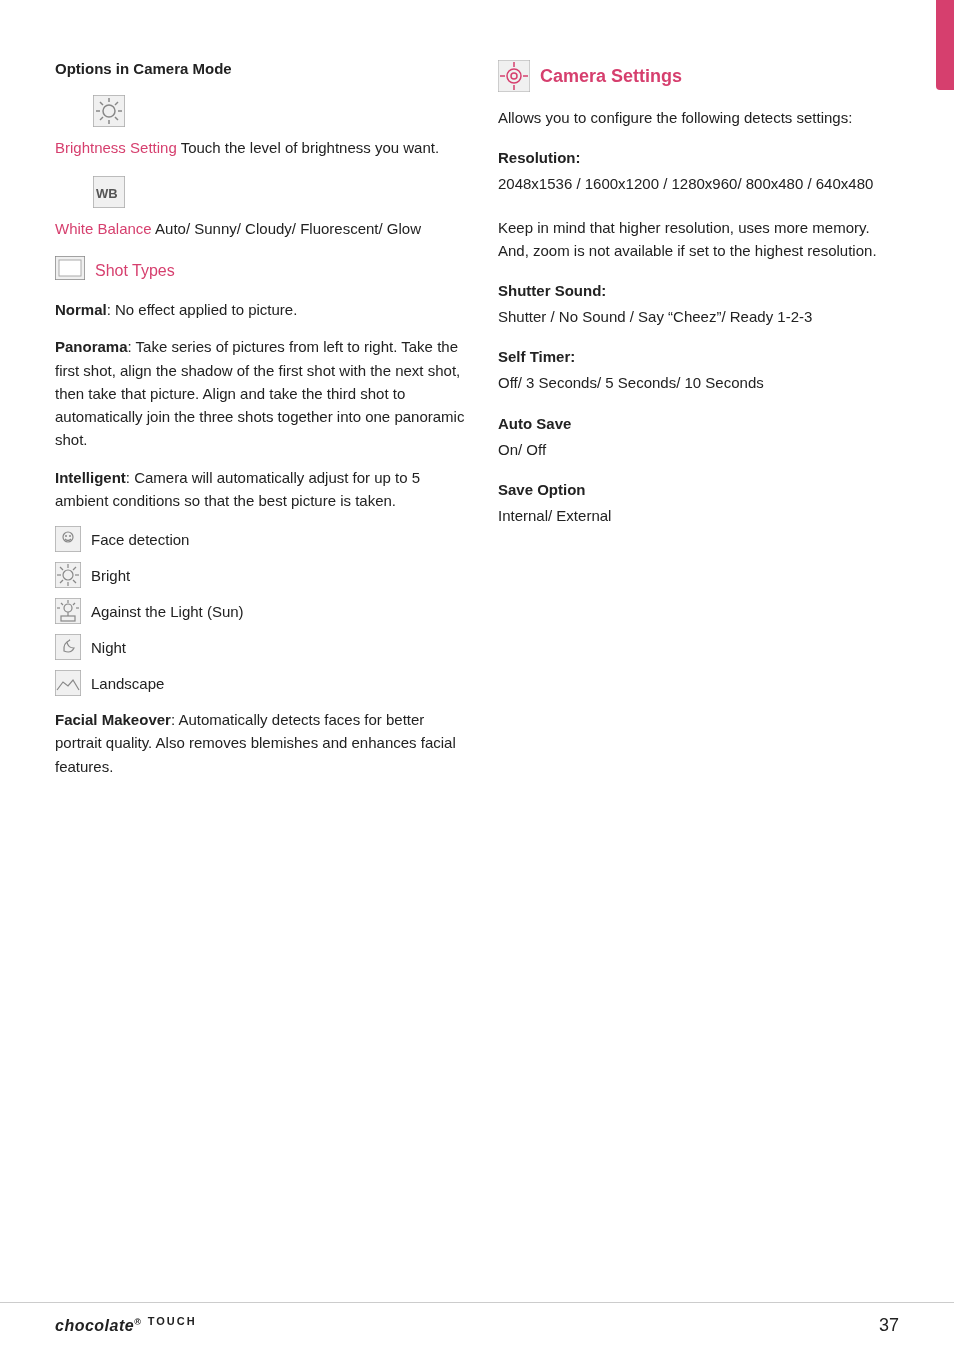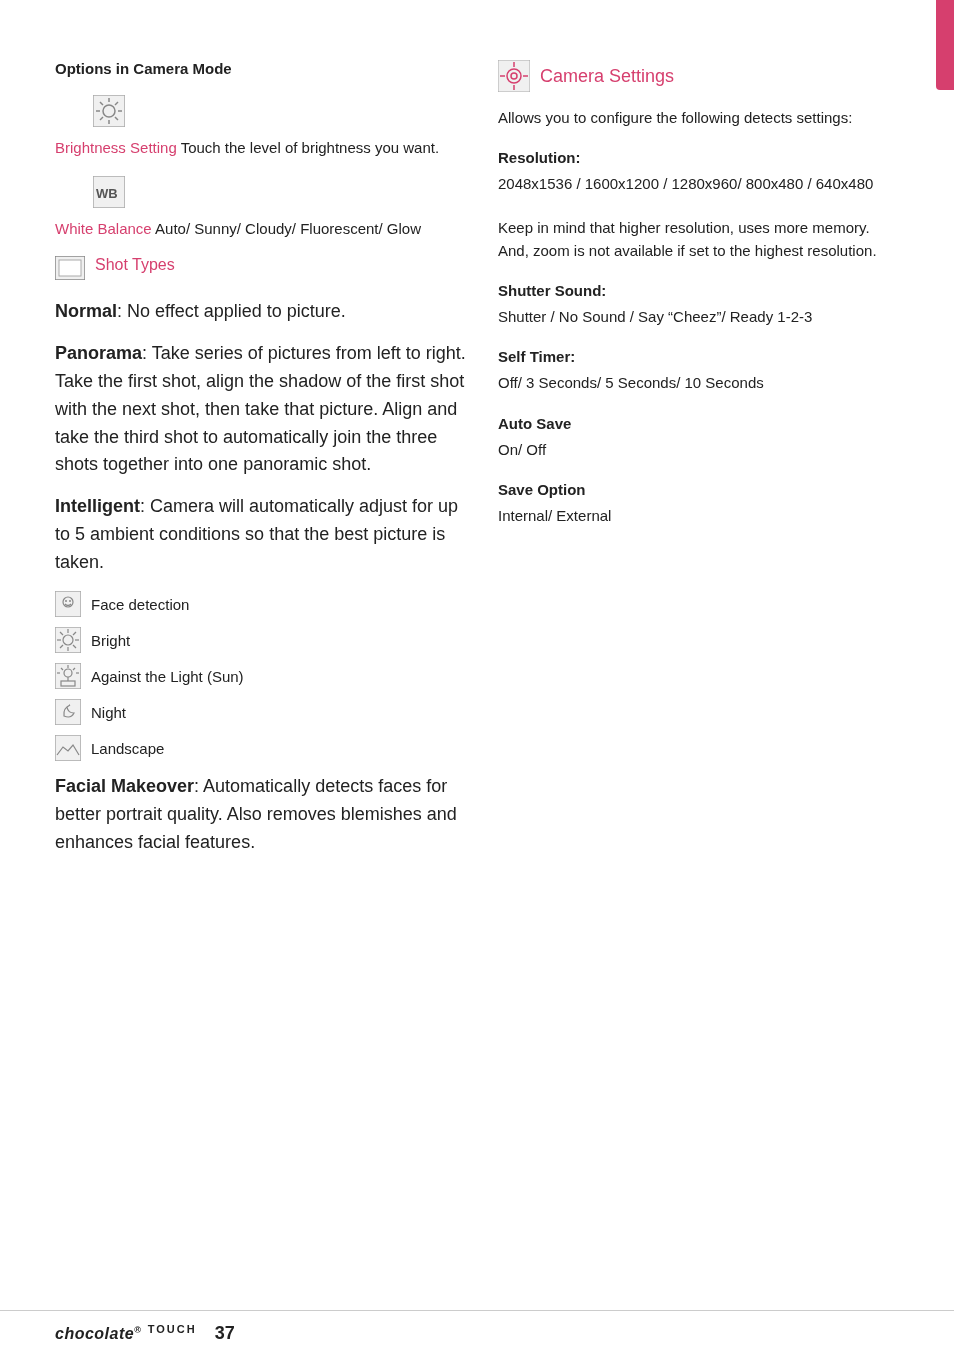--- a/index.html
+++ b/index.html
@@ -63,27 +63,27 @@
     .item-text {
       font-size: 15px;
       line-height: 1.5;
     }
     .item-label-colored {
       color: #d63f6e;
       font-weight: normal;
     }
     .shot-types-header {
       display: flex;
-      align-items: flex-start;
+      align-items: flex-end;
       gap: 10px;
       margin-bottom: 18px;
     }
     .shot-type-entry {
       margin-bottom: 14px;
-      font-size: 18px;
+      font-size: 15px;
       line-height: 1.55;
     }
     .shot-type-entry b {
       font-weight: bold;
     }
     .small-icon-row {
       display: flex;
       align-items: center;
       gap: 10px;
       margin-bottom: 10px;
@@ -102,45 +102,45 @@
       margin-bottom: 14px;
     }
     .camera-settings-icon {
       width: 32px;
       height: 32px;
       flex-shrink: 0;
     }
     .camera-settings-title {
       color: #d63f6e;
       font-size: 18px;
-      font-weight: normal;
+      font-weight: bold;
     }
     .setting-block {
       margin-bottom: 20px;
     }
     .setting-label {
       font-weight: bold;
       font-size: 15px;
       margin-bottom: 6px;
     }
     .setting-value {
       font-size: 15px;
       line-height: 1.55;
       color: #222;
     }
     
     .footer {
       position: absolute;
-      bottom: 28px;
+      bottom: 36px;
       left: 0;
       right: 0;
       border-top: 1px solid #ccc;
       display: flex;
       align-items: center;
-      justify-content: flex-start;
+      justify-content: space-between;
       padding: 12px 55px 0 55px;
     }
     .footer-brand {
       font-size: 16px;
       color: #222;
       letter-spacing: 0.5px;
     }
     .footer-brand span.brand-name {
       font-style: italic;
       font-weight: bold;
@@ -148,21 +148,21 @@
     .footer-brand span.brand-touch {
       font-size: 11px;
       font-weight: bold;
       letter-spacing: 2px;
       text-transform: uppercase;
       vertical-align: super;
       margin-left: 2px;
     }
     .footer-page {
       font-size: 18px;
-      font-weight: bold;
+      font-weight: normal;
       margin-left: 18px;
       color: #222;
     }
     
     svg { display: block; }
   </style>
 </head>
 <body>
 
 <div class="page-container">

